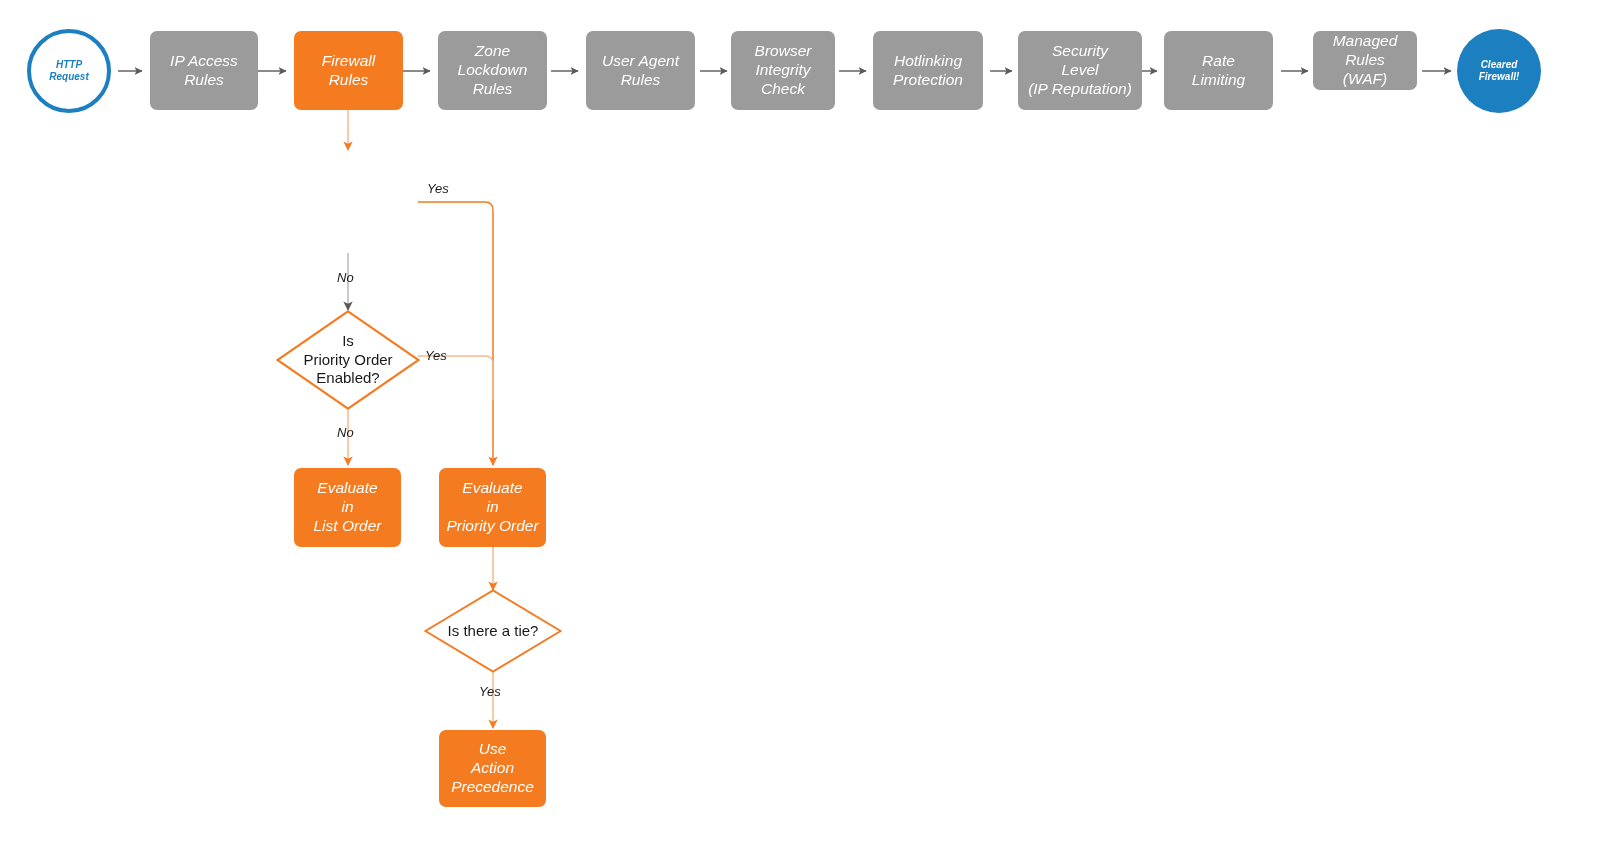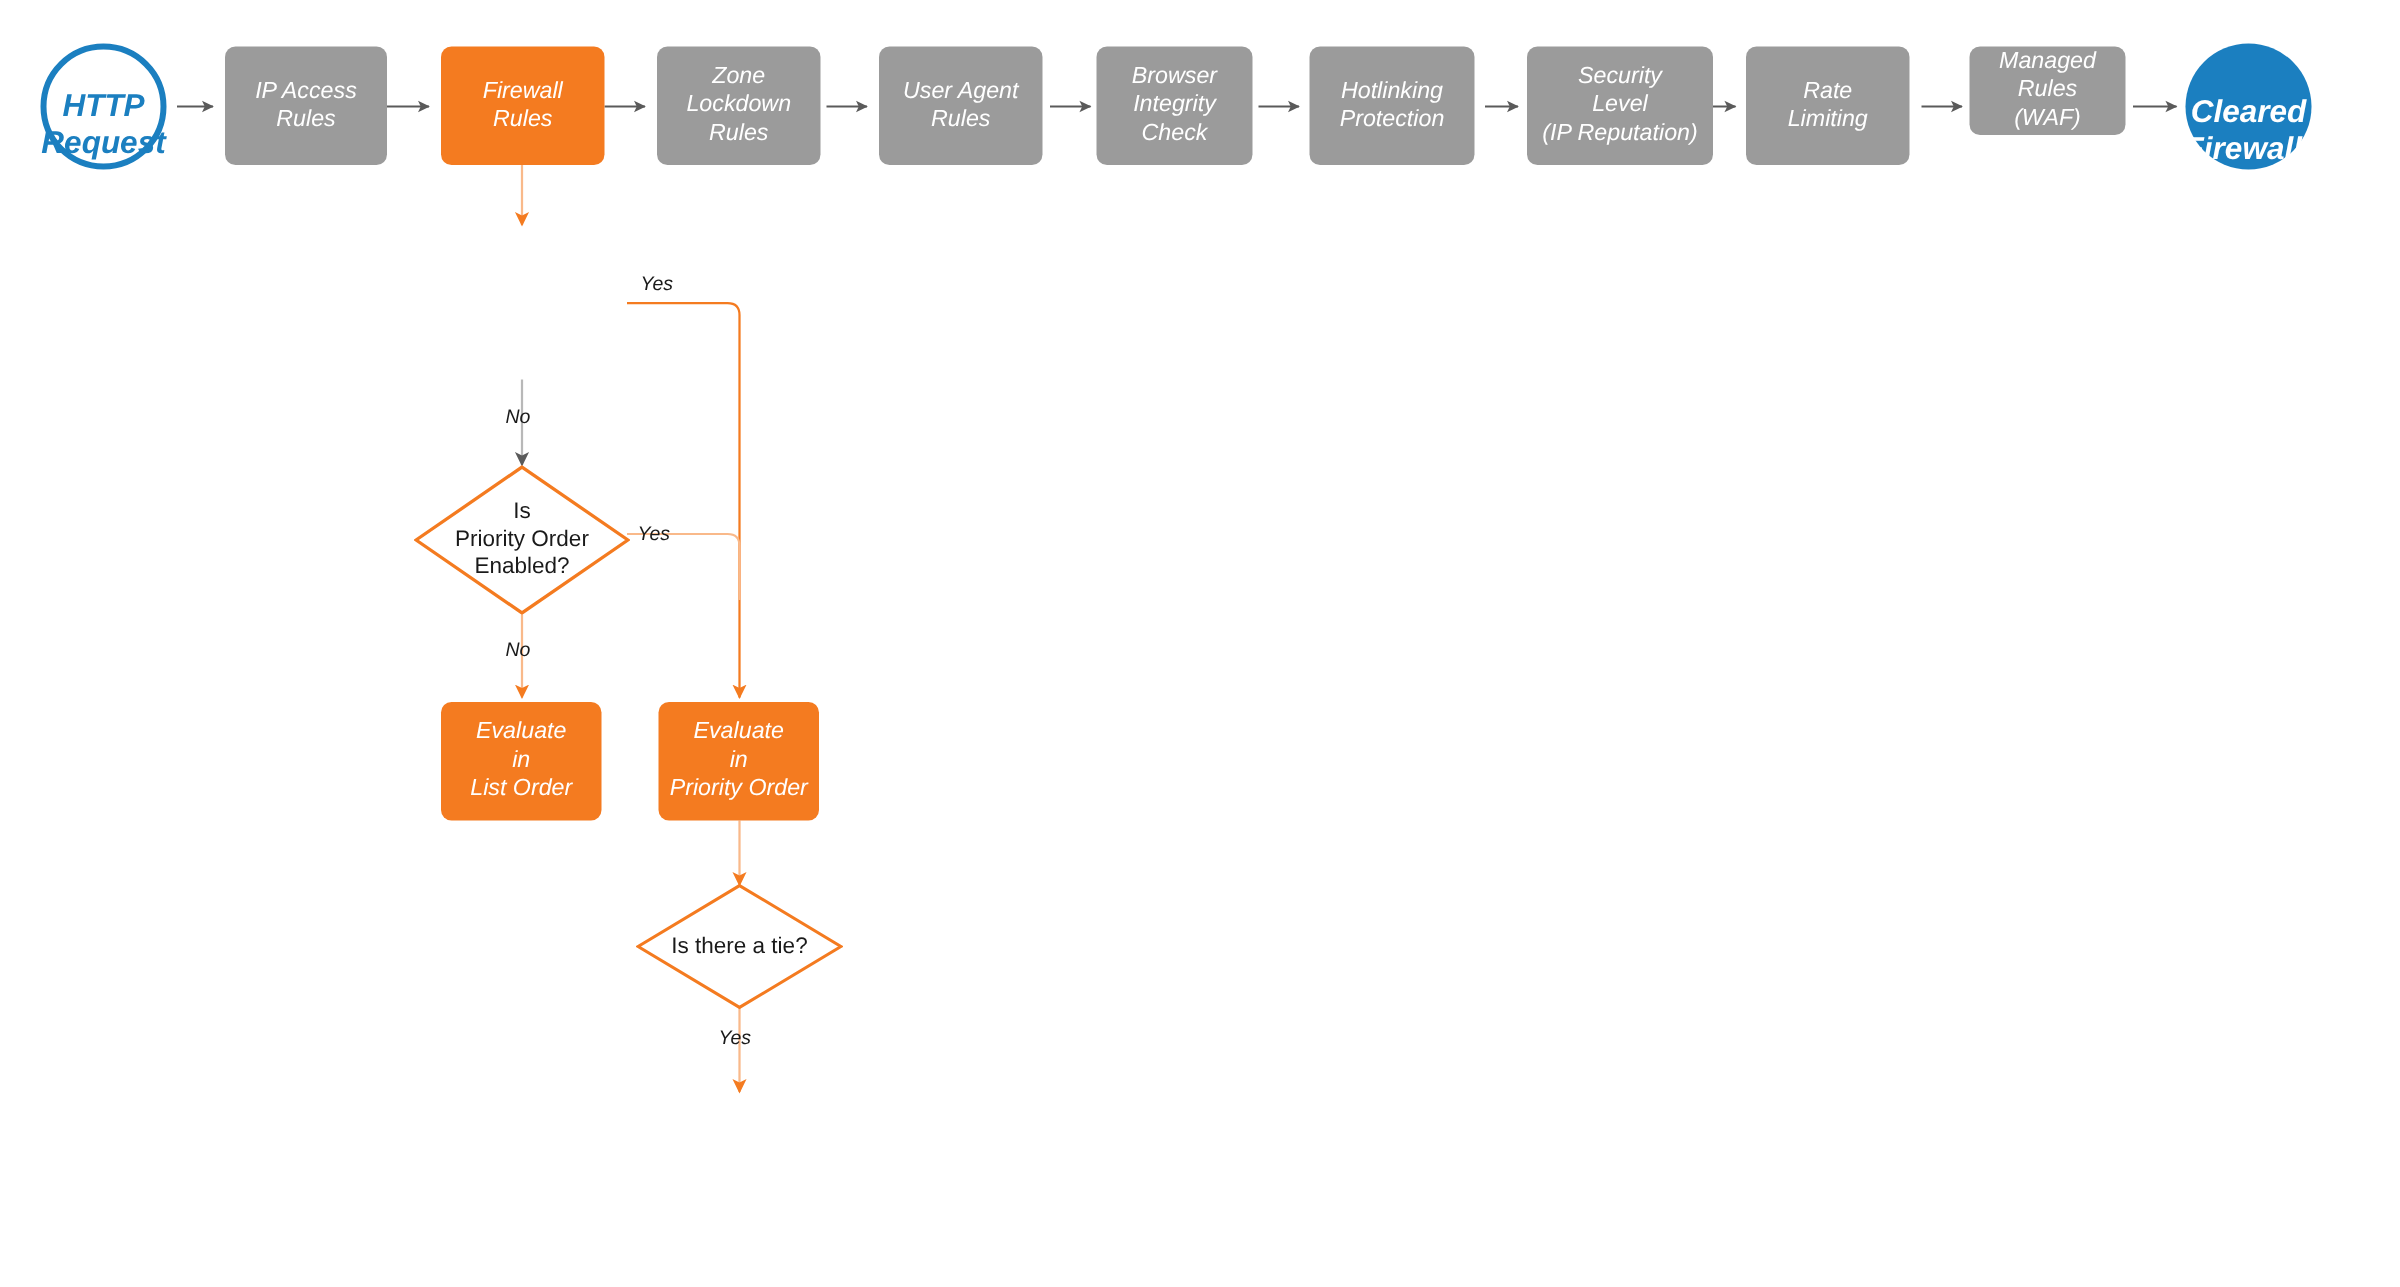--- a/index.html
+++ b/index.html
@@ -45,22 +45,21 @@
     color: #ffffff;
     font-size: 15.5px;
   }
   .proc.gray  { background: #9b9b9b; }
   .proc.orange{ background: #f47b20; }
 
   .terminator {
     border-radius: 50%;
     font-style: italic;
     font-weight: bold;
-    font-size: 21px;
-    align-items: flex-end;
+    font-size: 10px;
   }
   .terminator.start {
     background: #ffffff;
     border: 4px solid #1b7fc0;
     color: #1b7fc0;
   }
   .terminator.end {
     background: #1b7fc0;
     color: #ffffff;
   }
@@ -198,20 +197,23 @@
     <span>Evaluate<br>in<br>Priority Order</span>
   </div>
 
   <div class="node decision" style="left:424px; top:589px; width:138px; height:84px;">
     <svg class="dshape" viewBox="0 0 138 84" preserveAspectRatio="none">
       <polygon points="69,1.4 136.6,42 69,82.6 1.4,42" fill="#ffffff" stroke="#f47b20" stroke-width="2"></polygon>
     </svg>
     <span class="dlabel">Is there a tie?</span>
   </div>
 
+  <div class="node proc orange" style="left:439px; top:730px; width:107px; height:77px;">
+    <span>Use<br>Action<br>Precedence</span>
+  </div>
 
   <span class="elabel" style="left:427px; top:181px;">Yes</span>
 
   <span class="elabel" style="left:337px; top:270px;">No</span>
 
   <span class="elabel" style="left:425px; top:348px;">Yes</span>
 
   <span class="elabel" style="left:337px; top:425px;">No</span>
 
   <span class="elabel" style="left:479px; top:684px;">Yes</span>

